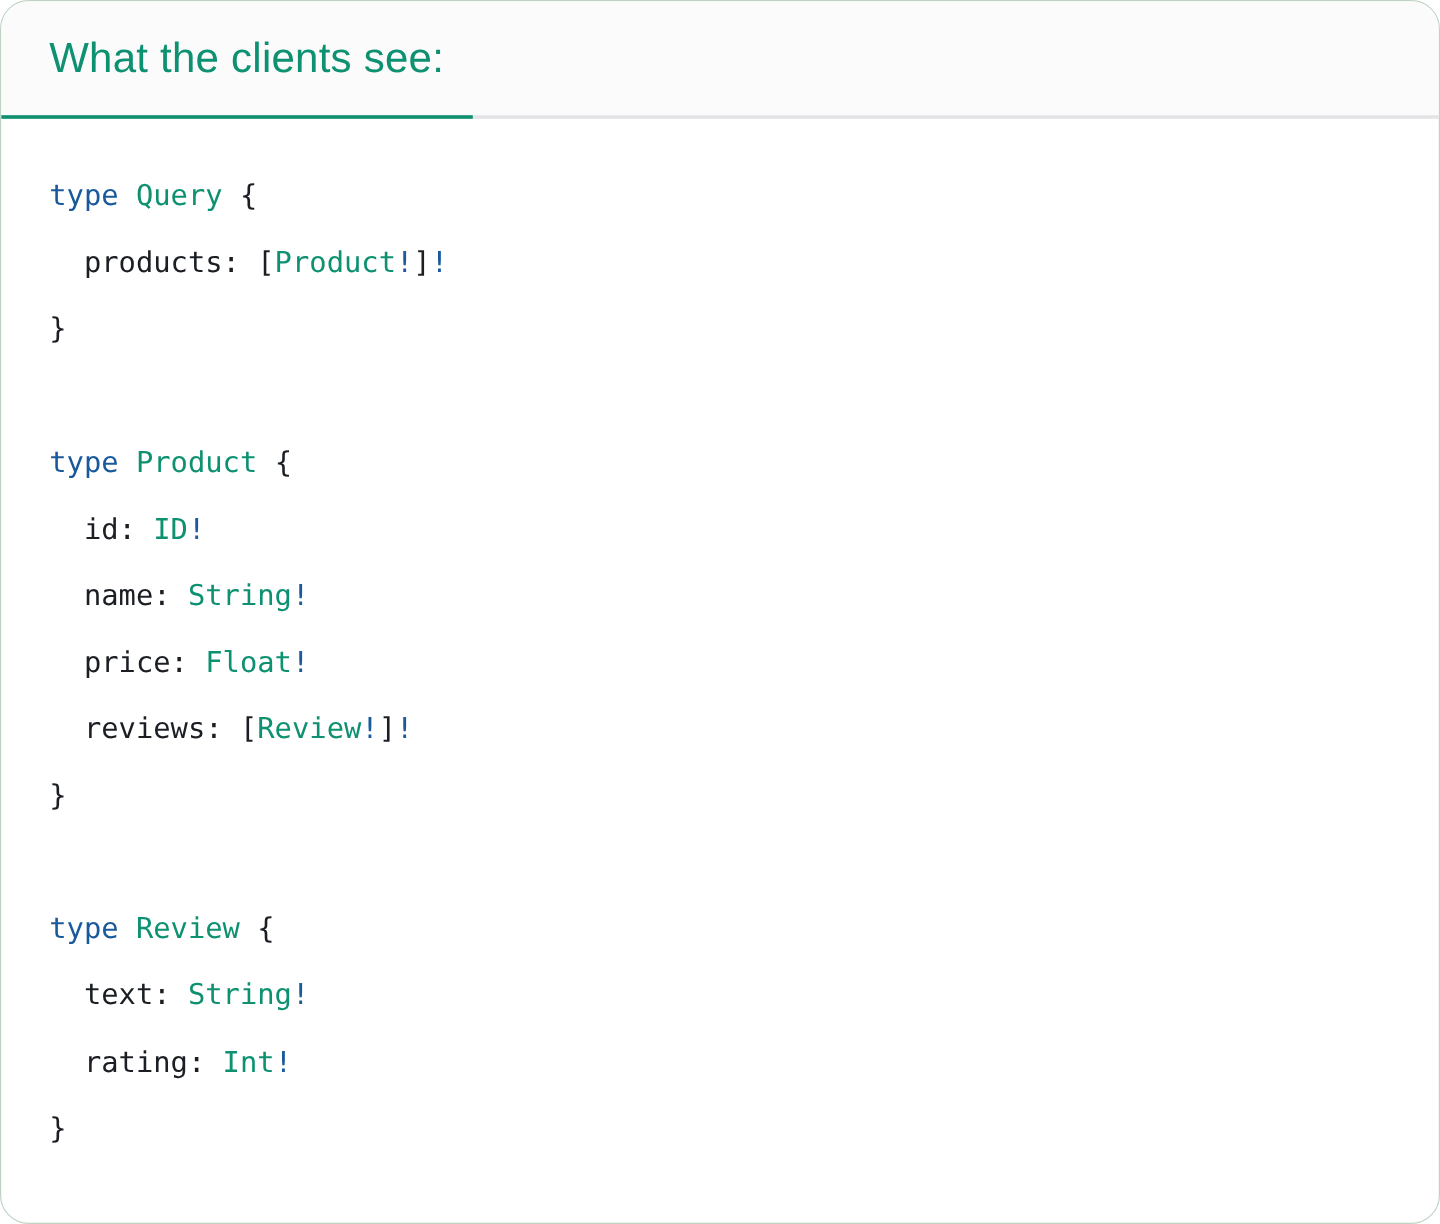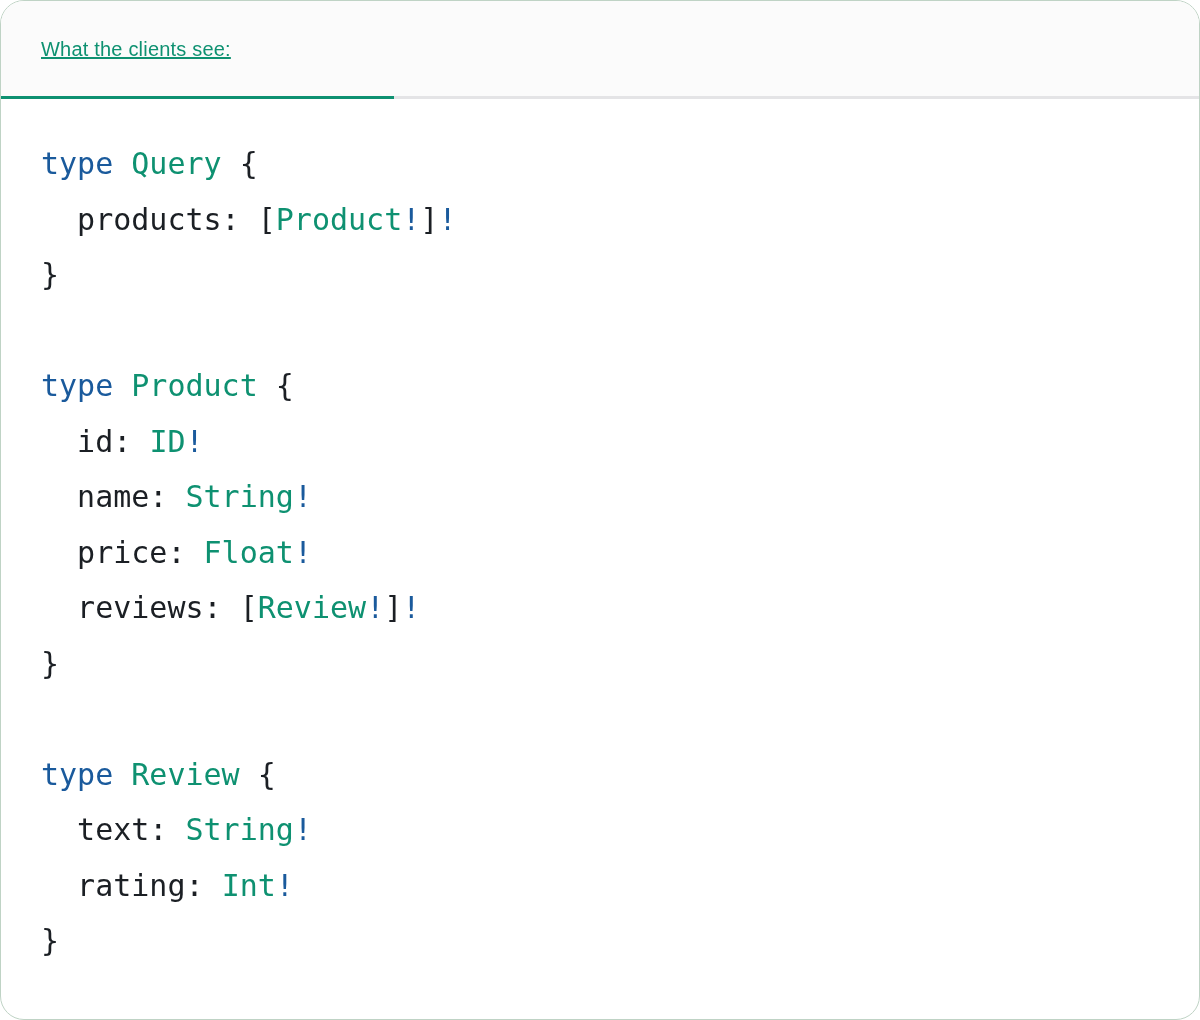--- a/index.html
+++ b/index.html
@@ -33,48 +33,47 @@
   .panel-header {
     position: absolute;
     top: 0; left: 0; right: 0;
     height: 95px;
     background: var(--c-header-bg);
   }
   .header-label {
     position: absolute;
     left: 40px;
     top: 33px;
-    font-size: 20px;
+    font-size: 35px;
     font-weight: 500;
     letter-spacing: 0.2px;
     color: var(--c-accent);
     line-height: 30px;
     white-space: nowrap;
-    text-decoration: underline;
   }
   .tab-underline-track {
     position: absolute;
     top: 95px; left: 0; right: 0;
     height: 3px;
     background: var(--c-divider);
   }
   .tab-underline-active {
     position: absolute;
     top: 0; left: 0;
     width: 393px;
     height: 3px;
     background: var(--c-accent);
   }
   .code-block {
     position: absolute;
     top: 135px;
     left: 40px;
     right: 20px;
     font-family: "DejaVu Sans Mono", "Liberation Mono", monospace;
-    font-size: 30px;
+    font-size: 24px;
     line-height: 55.5px;
     white-space: pre;
   }
   .code-line { height: 55.5px; }
   .tok-k { color: var(--c-keyword); }
   .tok-t { color: var(--c-accent); }
   .tok-p { color: var(--c-plain); }
 </style>
 </head>
 <body>

